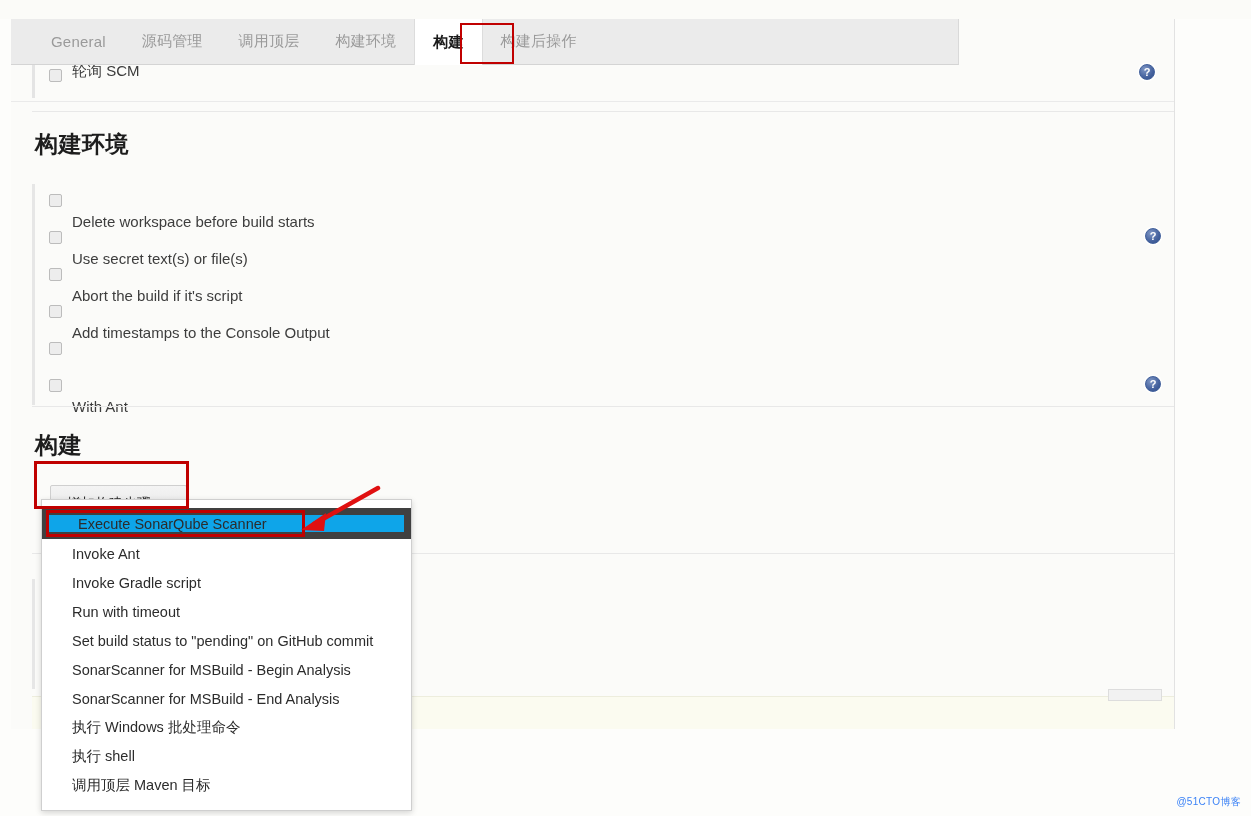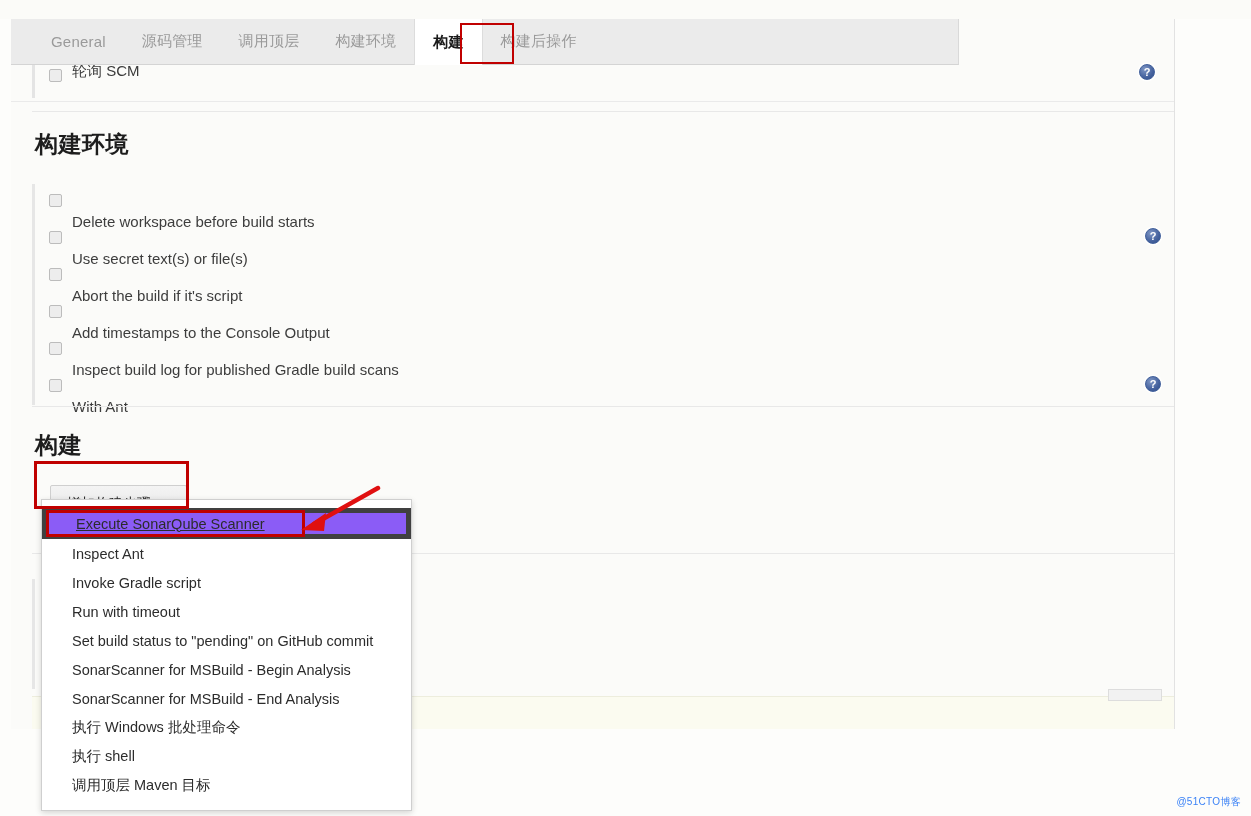--- a/index.html
+++ b/index.html
@@ -224,25 +224,24 @@
     height: 29px;
     display: flex;
     align-items: center;
     padding-left: 30px;
     font-size: 14.5px;
     color: #2c2c2c;
     white-space: nowrap;
     cursor: pointer;
   }
   .menuitem.hovered {
-    background: #8b5cf6;
-    border: 5px solid #404040;
+    background: #0ea5e9;
+    border: 7px solid #404040;
     height: 31px;
     padding-left: 29px;
-    text-decoration: underline;
   }
 
   
   .anno-item {
     position: absolute;
     left: 46px; top: 510px;
     width: 259px; height: 27px;
     border: 3px solid #c00000;
     z-index: 70;
     pointer-events: none;
@@ -338,21 +337,20 @@
       <div class="cblabel">Abort the build if it's script</div>
     </div>
 
     <div class="cbrow" style="top:279px;">
       <div class="checkbox"></div>
       <div class="cblabel">Add timestamps to the Console Output</div>
     </div>
 
     <div class="cbrow" style="top:316px;">
       <div class="checkbox"></div>
-      <div class="cblabel">Inspect build log for published Gradle build scans</div>
     </div>
 
     <div class="cbrow" style="top:353px;">
       <div class="checkbox"></div>
       <div class="cblabel">With Ant</div>
     </div>
     <div class="help-abs" style="left:1134px; top:357px;">
       <div class="helpicon">?</div>
     </div>
 
@@ -395,21 +393,21 @@
     <div class="tab">
       <span>构建后操作</span>
     </div>
   </div>
 
   <div class="dropdown">
     <div class="menuitem hovered">
       <span>Execute SonarQube Scanner</span>
     </div>
     <div class="menuitem">
-      <span>Inspect Ant</span>
+      <span>Invoke Ant</span>
     </div>
     <div class="menuitem">
       <span>Invoke Gradle script</span>
     </div>
     <div class="menuitem">
       <span>Run with timeout</span>
     </div>
     <div class="menuitem">
       <span>Set build status to "pending" on GitHub commit</span>
     </div>

